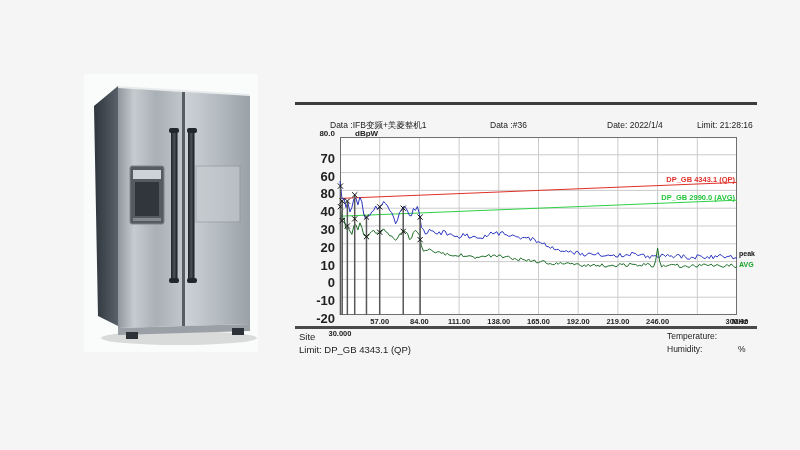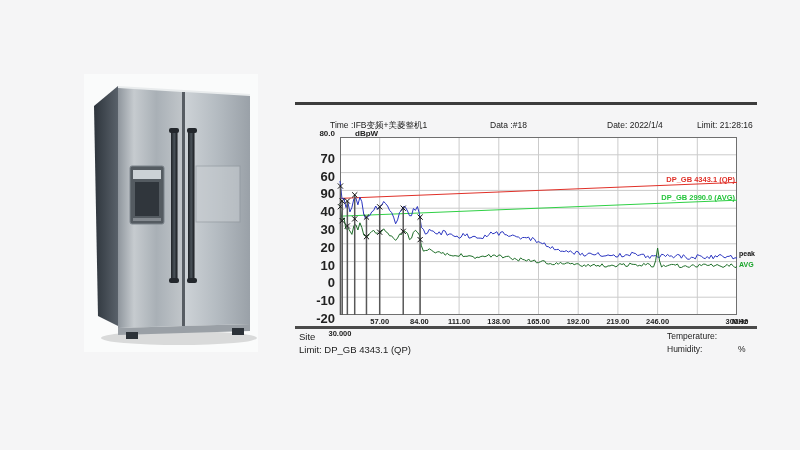--- a/index.html
+++ b/index.html
@@ -67,22 +67,22 @@
       <rect x="103" y="54" width="10" height="5" rx="2" fill="#23272c"></rect>
       <rect x="103" y="204" width="10" height="5" rx="2" fill="#23272c"></rect>
       <polygon points="34,254 166,250 166,257 34,261" fill="#9aa0a6"></polygon>
       <rect x="42" y="258" width="12" height="7" fill="#2c3238"></rect>
       <rect x="148" y="254" width="12" height="7" fill="#2c3238"></rect>
     </svg>
   </div>
 
   <div class="report">
     <div class="rule" style="top:2px;height:2.5px;"></div>
-    <div class="abs hdr" style="left:35px;">Time :IFB变频+美菱整机1</div>
-    <div class="abs hdr" style="left:195px;">Data :#18</div>
+    <div class="abs hdr" style="left:35px;">Data :IFB变频+美菱整机1</div>
+    <div class="abs hdr" style="left:195px;">Data :#36</div>
     <div class="abs hdr" style="left:312px;">Date: 2022/1/4</div>
     <div class="abs hdr" style="left:402px;">Limit: 21:28:16</div>
     <div class="abs yunit" style="left:20px;width:20px;text-align:right;">80.0</div>
     <div class="abs yunit" style="left:60px;">dBpW</div>
 
     <svg id="plot" class="plot" width="397" height="178">
         <line x1="39.7" y1="0" x2="39.7" y2="178" stroke="#cbcbcb" stroke-width="1"></line>
         <line x1="79.4" y1="0" x2="79.4" y2="178" stroke="#cbcbcb" stroke-width="1"></line>
         <line x1="119.1" y1="0" x2="119.1" y2="178" stroke="#cbcbcb" stroke-width="1"></line>
         <line x1="158.8" y1="0" x2="158.8" y2="178" stroke="#cbcbcb" stroke-width="1"></line>
@@ -142,21 +142,21 @@
         <line x1="60.62592592592593" y1="96.94" x2="65.82592592592593" y2="91.74000000000001" stroke="#111" stroke-width="1"></line>
         <line x1="80.1351851851852" y1="178" x2="80.1351851851852" y2="80.10000000000001" stroke="#585858" stroke-width="1.5"></line>
         <line x1="77.5351851851852" y1="77.50000000000001" x2="82.73518518518519" y2="82.7" stroke="#111" stroke-width="1"></line>
         <line x1="77.5351851851852" y1="82.7" x2="82.73518518518519" y2="77.50000000000001" stroke="#111" stroke-width="1"></line>
         <line x1="77.5351851851852" y1="100.04666666666667" x2="82.73518518518519" y2="105.24666666666666" stroke="#111" stroke-width="1"></line>
         <line x1="77.5351851851852" y1="105.24666666666666" x2="82.73518518518519" y2="100.04666666666667" stroke="#111" stroke-width="1"></line>
       </svg>
     <div id="yticks">
         <div class="ytick" style="left: 6px; top: 50.8px;">70</div>
         <div class="ytick" style="left: 6px; top: 68.6px;">60</div>
-        <div class="ytick" style="left: 6px; top: 86.4px;">90</div>
+        <div class="ytick" style="left: 6px; top: 86.4px;">80</div>
         <div class="ytick" style="left: 6px; top: 104.2px;">40</div>
         <div class="ytick" style="left: 6px; top: 122px;">30</div>
         <div class="ytick" style="left: 6px; top: 139.8px;">20</div>
         <div class="ytick" style="left: 6px; top: 157.6px;">10</div>
         <div class="ytick" style="left: 6px; top: 175.4px;">0</div>
         <div class="ytick" style="left: 6px; top: 193.2px;">-10</div>
         <div class="ytick" style="left: 6px; top: 211px;">-20</div>
       </div>
     <div id="xticks">
         <div class="xtick" style="left: 25px; margin-top: 12px;">30.000</div>

